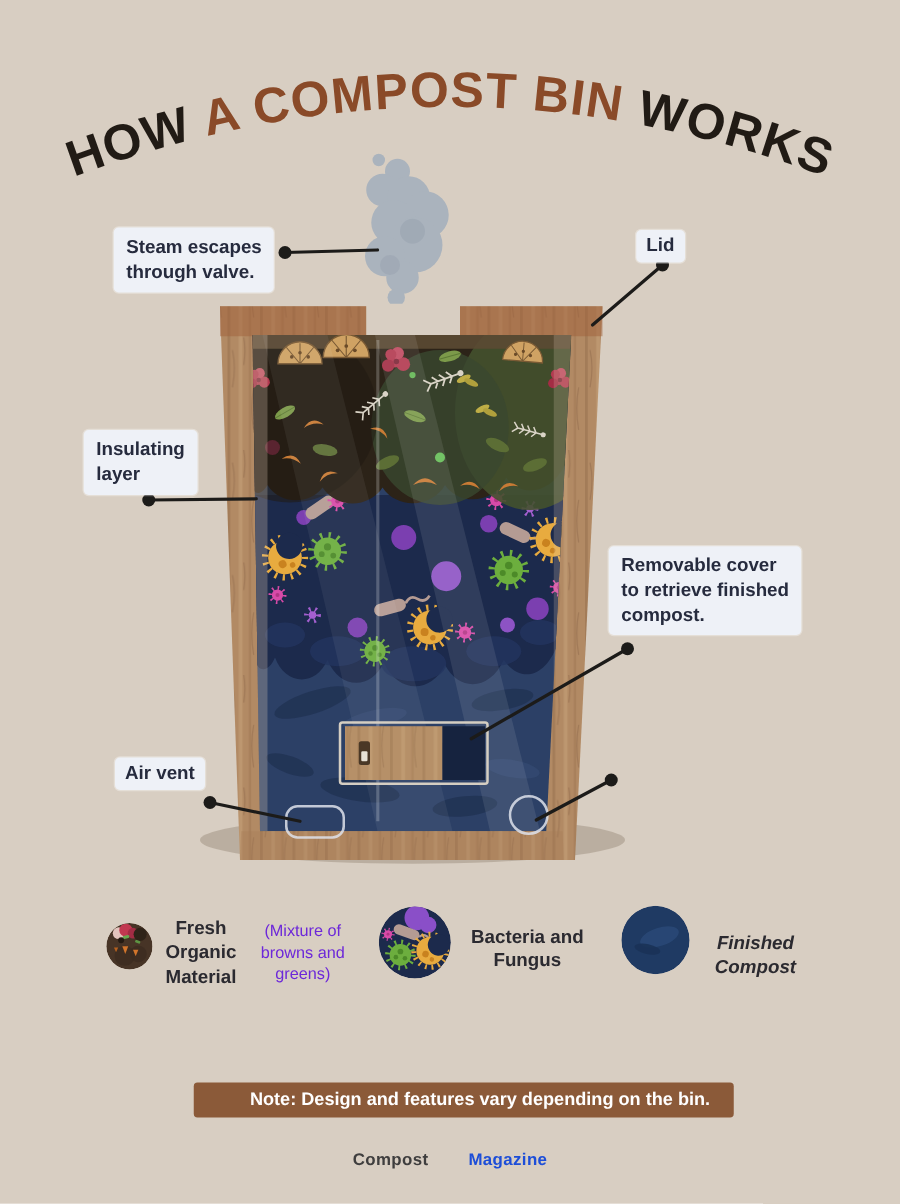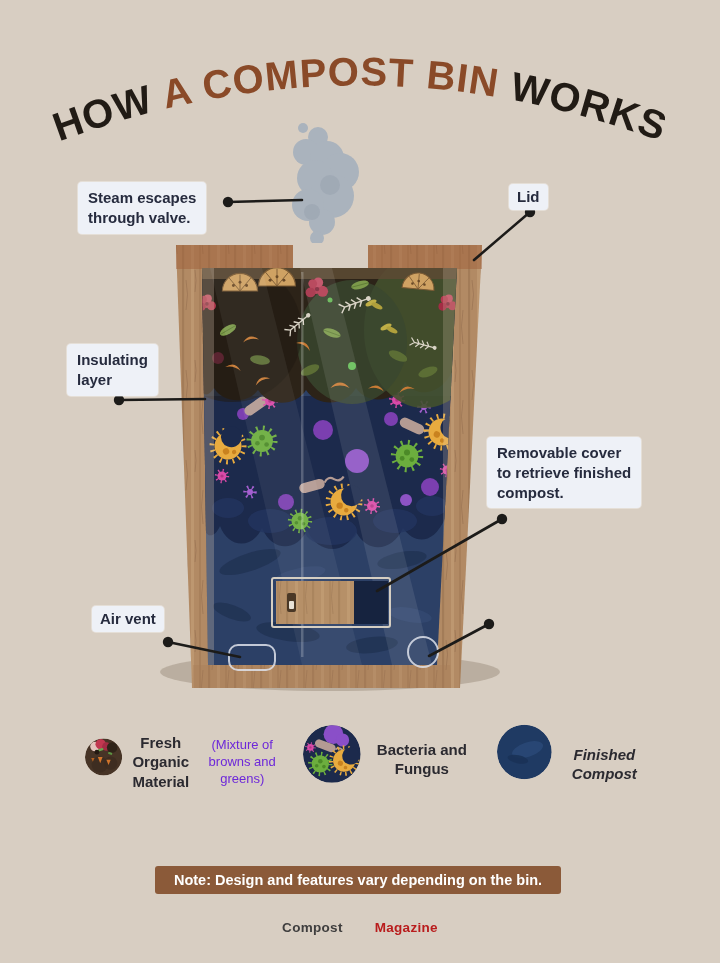--- a/index.html
+++ b/index.html
@@ -23,28 +23,28 @@
   .callout.small{padding:3px 8px;}
   
   .legend-item{position:absolute;display:flex;align-items:center;text-align:center;}
   .legend-title{font-size:15px;font-weight:800;color:#2b2a30;line-height:1.3;}
   .legend-sub{font-size:13px;font-weight:400;color:#6d28d9;line-height:1.3;margin-top:1px;}
   .legend-item svg{display:block;margin-bottom:10px;}
   
   .note-bar{
     position:absolute;left:155px;top:866px;width:406px;height:28px;
     background:#8b5a39;border-radius:3px;color:#ffffff;
-    font-size:14.5px;font-weight:700;text-align:center;line-height:28px;
+    font-size:14.5px;font-weight:700;text-align:center;line-height:28px;padding-left:26px;
   }
   
   .footer{
     position:absolute;left:0;top:920px;width:720px;text-align:center;
     font-size:13.5px;font-weight:700;color:#3f3e3e;letter-spacing:.3px;
   }
-  .footer .accent{color:#b91c1c;margin-left:4px;padding-left:28px;}
+  .footer .accent{color:#1d4ed8;margin-left:4px;padding-left:28px;}
 </style>
 </head>
 <body>
 
 <div id="page">
 
   <svg class="abs" style="left:0;top:18px;" width="720" height="140" viewBox="0 0 720 140">
     <defs>
         <path id="titlePath" d="M 55 125 Q 360 10 665 125" fill="none"></path>
       </defs>
@@ -300,21 +300,21 @@
         <circle cx="119" cy="400" r="5.2" stroke="none"></circle>
       <line x1="502" y1="519" x2="377" y2="591"></line>
         <circle cx="502" cy="519" r="5.2" stroke="none"></circle>
       <line x1="168" y1="642" x2="240" y2="657"></line>
         <circle cx="168" cy="642" r="5.2" stroke="none"></circle>
       <line x1="489" y1="624" x2="429" y2="656"></line>
         <circle cx="489" cy="624" r="5.2" stroke="none"></circle>
     </g>
   </svg>
 
-  <div class="callout" style="left:78px;top:182px;">
+  <div class="callout" style="left:91px;top:182px;">
     <div>Steam escapes</div>
     <div>through valve.</div>
   </div>
 
   <div class="callout small" style="left:509px;top:184px;">
     <div>Lid</div>
   </div>
 
   <div class="callout" style="left:487px;top:437px;">
     <div>Removable cover</div>

